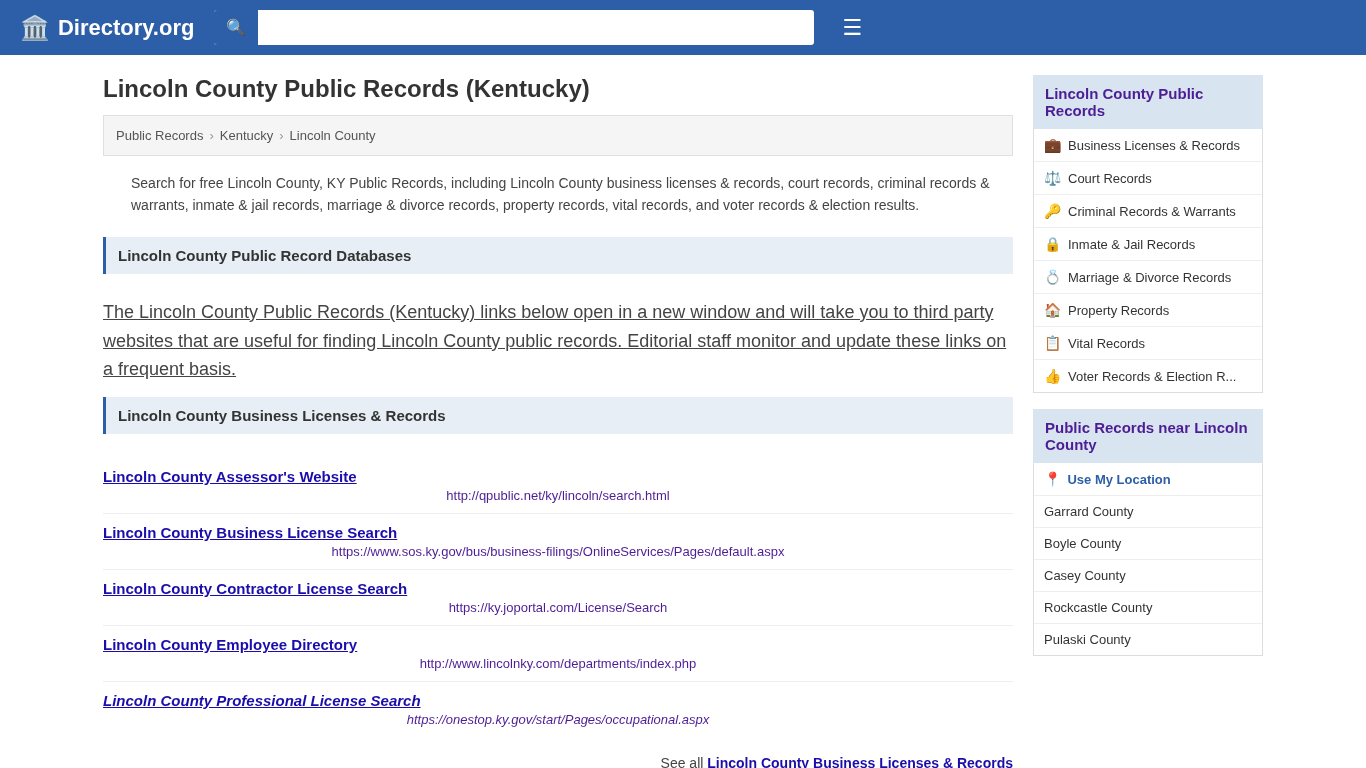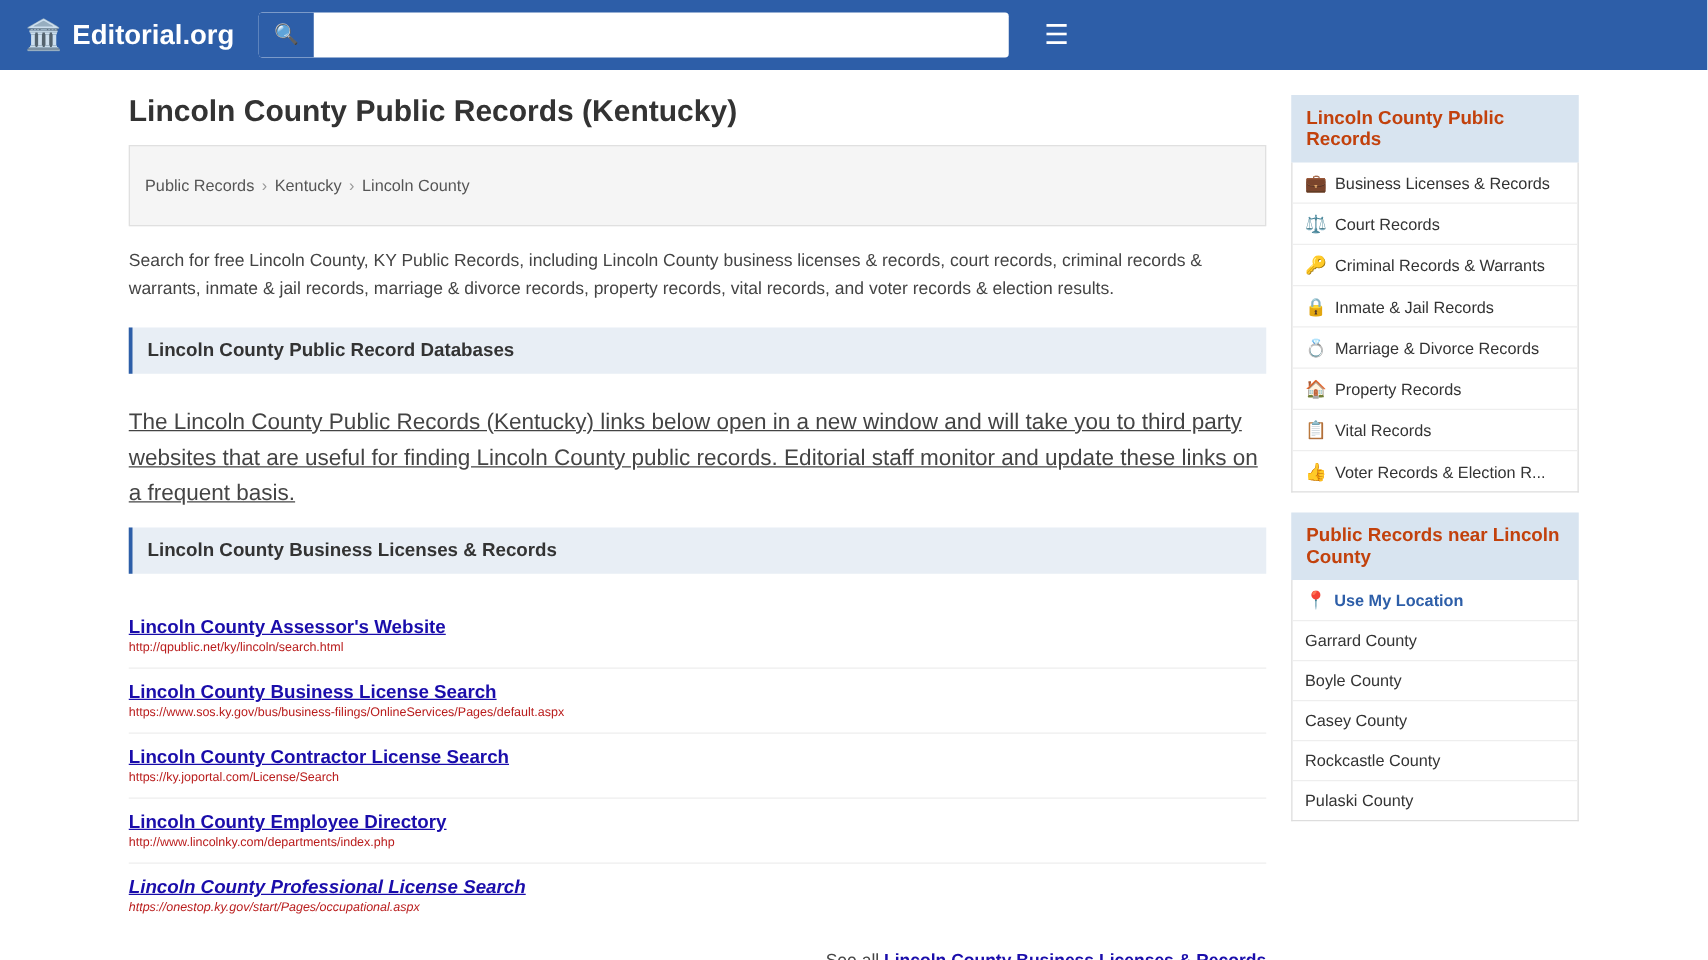--- a/index.html
+++ b/index.html
@@ -77,40 +77,41 @@
     }
     .page-title {
       font-size: 24px;
       font-weight: bold;
       color: #333;
       margin-bottom: 12px;
     }
     .breadcrumb {
       background: #f5f5f5;
       border: 1px solid #e0e0e0;
-      padding: 24px 12px;
+      padding: 12px 12px;
       font-size: 13px;
       color: #555;
       margin-bottom: 16px;
       display: flex;
       align-items: center;
       gap: 6px;
     }
     .breadcrumb a {
       color: #555;
       text-decoration: none;
     }
     .breadcrumb .separator {
       color: #999;
     }
     .description {
       font-size: 14px;
       color: #444;
       line-height: 1.6;
       margin-bottom: 20px;
+      margin-left: 28px;
     }
     .section-header {
       background: #e8eef5;
       padding: 10px 12px;
       font-size: 15px;
       font-weight: bold;
       color: #333;
       margin-bottom: 24px;
       border-left: 3px solid #2d5ea8;
     }
@@ -124,22 +125,23 @@
     }
     .record-title {
       font-size: 15px;
       font-weight: bold;
       color: #1a0dab;
       text-decoration: underline;
       cursor: pointer;
       margin-bottom: 3px;
     }
     .record-url {
-      font-size: 10px;
-      color: #b91c1c;
+      font-size: 13px;
+      color: #4c1d95;
+      text-align: center;
     }
     .see-all {
       font-size: 14px;
       color: #444;
       margin-top: 10px;
       padding-top: 8px;
       text-align: right;
     }
     .see-all a {
       color: #1a0dab;
@@ -154,21 +156,21 @@
       flex-shrink: 0;
     }
     .sidebar-section {
       margin-bottom: 16px;
     }
     .sidebar-header {
       background: #d8e4f0;
       padding: 10px 12px;
       font-size: 15px;
       font-weight: bold;
-      color: #c2410c;
+      color: #4c1d95;
       margin-bottom: 0;
     }
     .sidebar-list {
       border: 1px solid #ddd;
       border-top: none;
       list-style: none;
     }
     .sidebar-list li {
       border-bottom: 1px solid #eee;
       padding: 8px 10px;
@@ -222,21 +224,21 @@
       margin-bottom: 13px;
       text-decoration: underline;
     }
   </style>
 </head>
 <body>
 
 <header class="header">
   <a class="logo" href="#">
     <span class="logo-icon">🏛️</span>
-    <span>Editorial.org</span>
+    <span>Directory.org</span>
   </a>
   <div class="search-bar">
     <button class="search-btn">🔍</button>
   </div>
   <button class="menu-btn">☰</button>
 </header>
 
 <div class="main-container">
 
   <div class="content">

